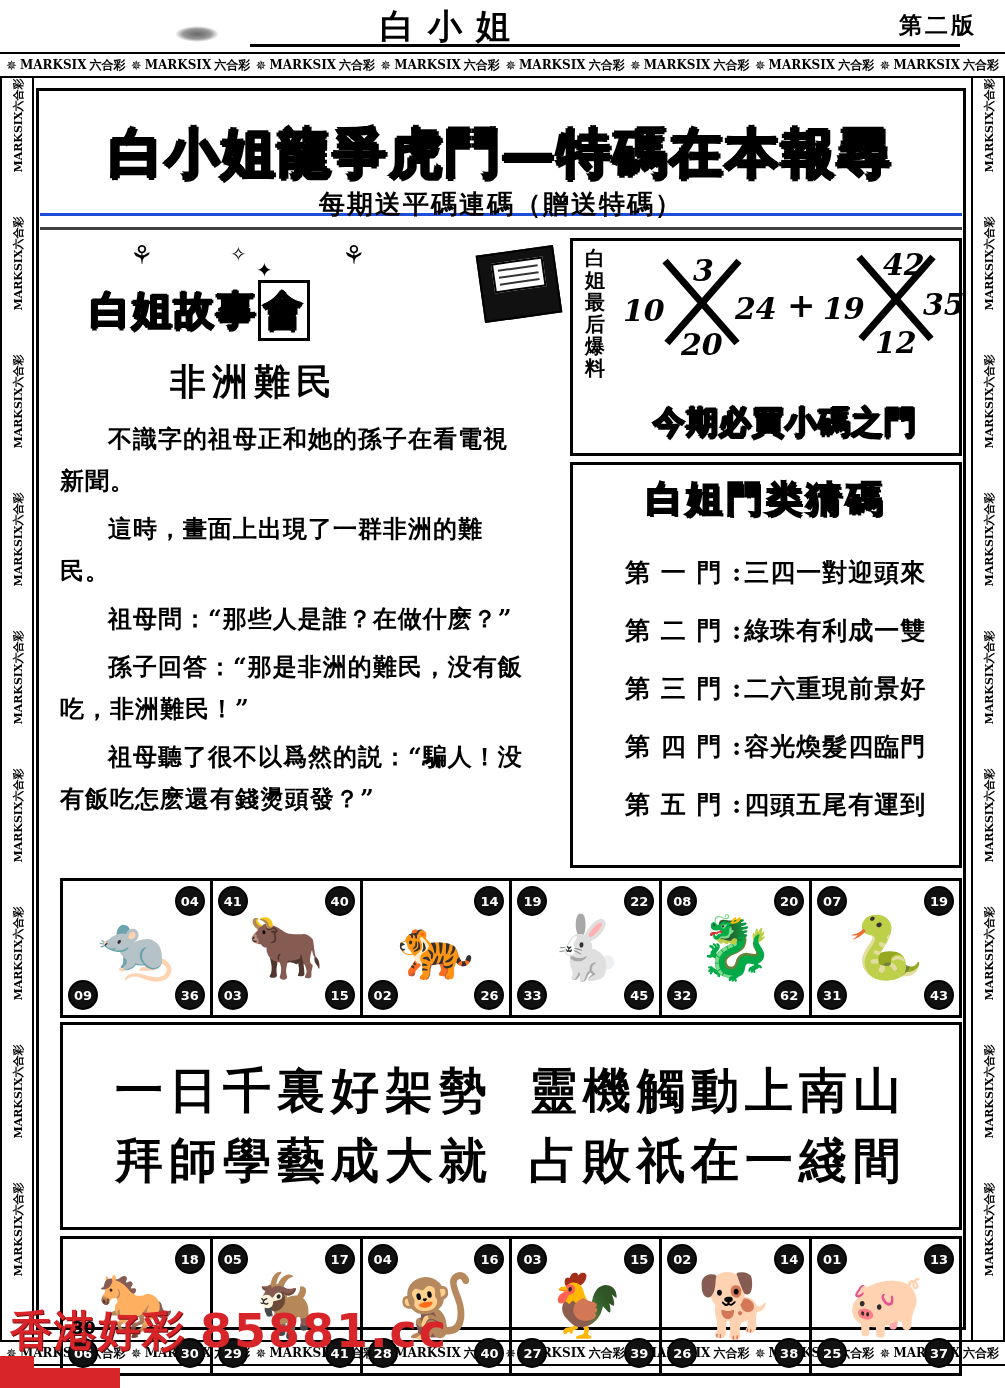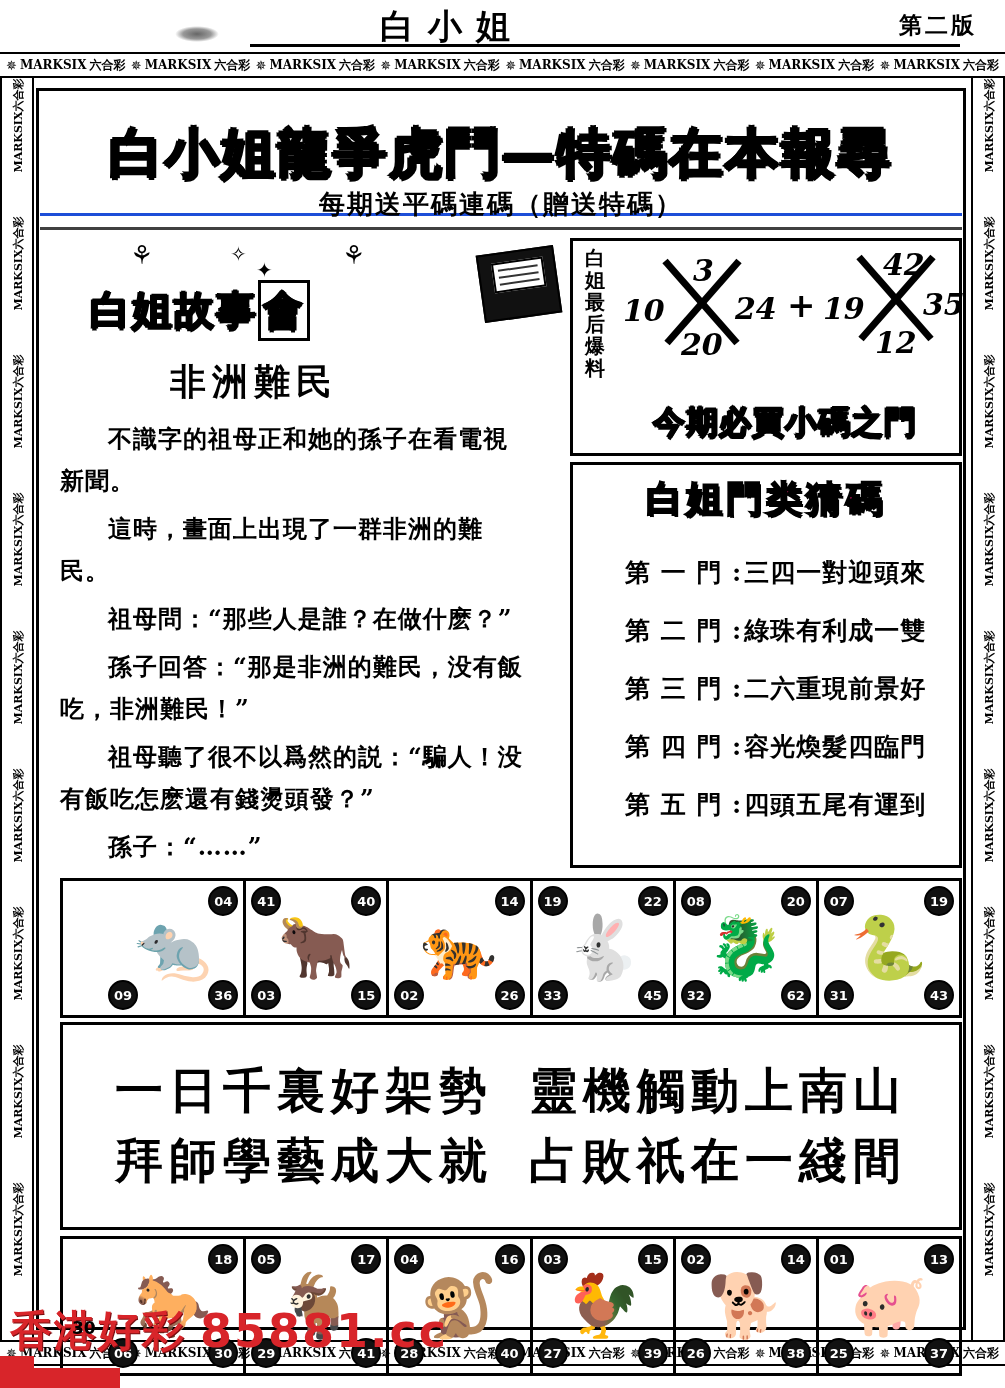--- a/index.html
+++ b/index.html
@@ -184,21 +184,21 @@
     display:flex;align-items:center;height:58px;
     font-family:"DejaVu Serif","Liberation Serif",serif;
     font-weight:bold;font-size:25px;letter-spacing:1px;margin-left:36px;
   }
   .doorbox .row .k{white-space:nowrap;}
   .doorbox .row .v{white-space:nowrap;margin-left:2px;}
 
   
   .zrow{
     position:absolute;left:60px;width:902px;height:140px;
-    border:3px solid #000;box-sizing:border-box;display:flex;padding-left:40px;
+    border:3px solid #000;box-sizing:border-box;display:flex;
   }
   .zrow.top{top:878px;}
   .zrow.bottom{top:1236px;}
   .zcell{
     flex:1;border-right:3px solid #000;position:relative;box-sizing:border-box;
   }
   .zcell:last-child{border-right:none;}
   .ball{
     position:absolute;width:26px;height:26px;border-radius:50%;
     background:#111;color:#fff;border:2px solid #000;
@@ -403,21 +403,20 @@
     </div>
 
     <div class="story-sub">非洲難民</div>
 
     <div class="story-body" id="story-body">
         <p>不識字的祖母正和她的孫子在看電視新聞。</p>
         <p>這時，畫面上出現了一群非洲的難民。</p>
         <p>祖母問：“那些人是誰？在做什麽？”</p>
         <p>孫子回答：“那是非洲的難民，没有飯吃，非洲難民！”</p>
         <p>祖母聽了很不以爲然的説：“騙人！没有飯吃怎麽還有錢燙頭發？”</p>
-        <p>孫子：“……”</p>
       </div>
   </div>
 
   <div class="numbox">
     <div class="vlabel">白姐最后爆料</div>
     <div class="nums">
       <span class="n" style="left:4px;top:46px;">10</span>
       <span class="n" style="left:74px;top:6px;">3</span>
       <span class="n" style="left:62px;top:80px;">20</span>
       <span class="n" style="left:116px;top:44px;">24</span>

